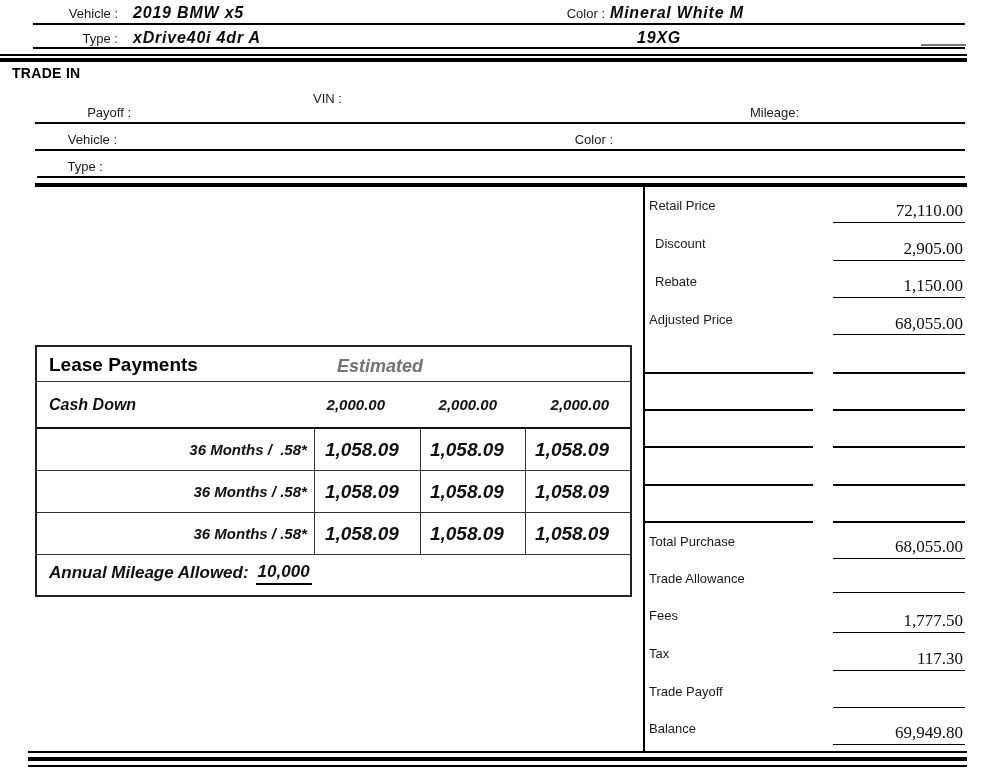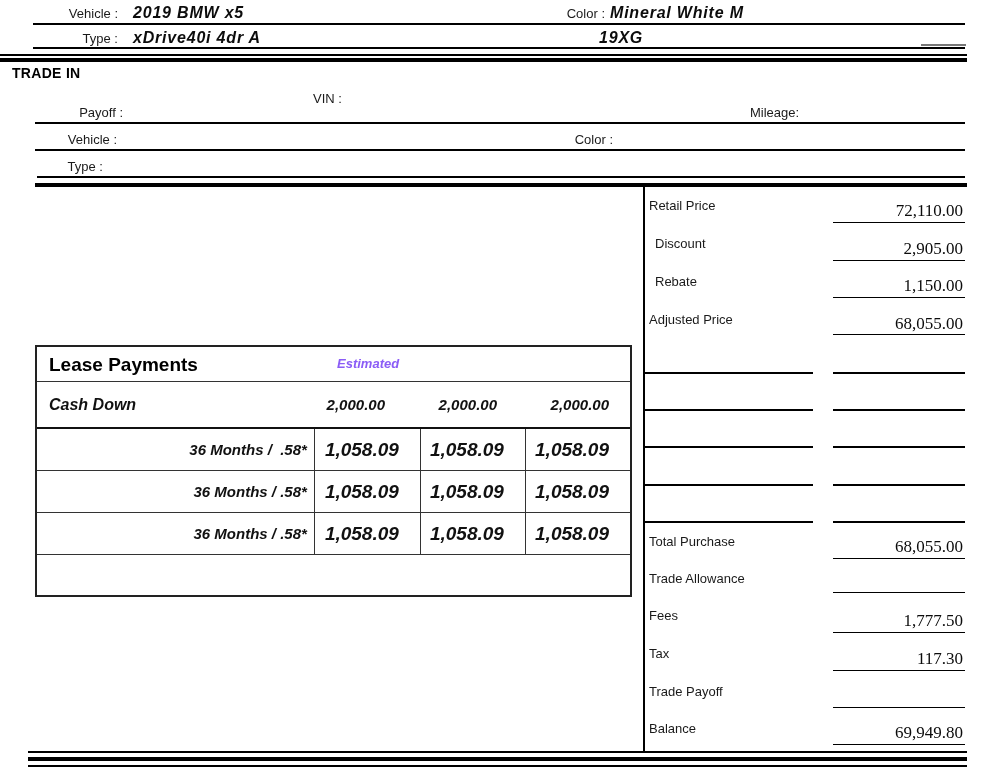--- a/index.html
+++ b/index.html
@@ -23,21 +23,21 @@
           border-bottom:1.5px solid #000;text-align:right;font-size:17px;color:#0c0c0c;
           padding-right:2px;box-sizing:border-box;white-space:nowrap;font-family:Liberation Serif, serif;}
   .blankL{position:absolute;left:0;width:170px;height:1.5px;background:#000;}
   .blankR{position:absolute;left:190px;width:132px;height:1.5px;background:#000;}
 
   
   #lease{position:absolute;left:35px;top:345px;width:597px;height:252px;
          border:2px solid #222;box-sizing:border-box;background:#fff;}
   .lease-header{height:34px;border-bottom:1.5px solid #333;position:relative;}
   .lease-title{position:absolute;left:12px;top:7px;font-size:19px;font-weight:bold;color:#000;}
-  .lease-sub{position:absolute;left:300px;top:9px;font-size:13px;font-weight:bold;font-style:italic;color:#8b5cf6;}
+  .lease-sub{position:absolute;left:300px;top:9px;font-size:18px;font-weight:bold;font-style:italic;color:#737373;}
   .cashdown{height:45px;border-bottom:2.5px solid #111;display:flex;align-items:center;}
   .cd-label{width:256px;padding-left:12px;box-sizing:border-box;font-size:16px;font-weight:bold;font-style:italic;}
   .cd-val{width:113px;box-sizing:border-box;text-align:right;padding-right:21px;
           font-size:15px;font-weight:bold;font-style:italic;}
   .cd-val.c2,.cd-val.c3{width:112px;}
   .grid-row{height:41px;border-bottom:1.5px solid #333;display:flex;align-items:stretch;}
   .g-term{width:256px;box-sizing:border-box;text-align:right;padding-right:7px;
           font-size:15px;font-weight:bold;font-style:italic;display:flex;align-items:center;
           justify-content:flex-end;white-space:pre;margin-left:40px;}
   .g-cell{width:113px;box-sizing:border-box;border-left:1.5px solid #333;text-align:right;
@@ -54,30 +54,30 @@
 <div id="page">
 
   <span class="lbl lbl-r" style="left:40px;top:6px;width:78px;">Vehicle :</span>
   <span class="val-top" style="left:133px;top:4px;">2019 BMW x5</span>
   <span class="lbl lbl-r" style="left:520px;top:6px;width:85px;">Color :</span>
   <span class="val-top" style="left:610px;top:4px;">Mineral White M</span>
   <div class="rule" style="left:33px;top:23px;width:932px;"></div>
 
   <span class="lbl lbl-r" style="left:40px;top:31px;width:78px;">Type :</span>
   <span class="val-top" style="left:133px;top:29px;">xDrive40i 4dr A</span>
-  <span class="val-top" style="left:599px;top:29px;">19XG</span>
+  <span class="val-top" style="left:637px;top:29px;">19XG</span>
   <div class="rule" style="left:33px;top:47px;width:932px;"></div>
   <div class="rule" style="left:921px;top:44px;width:45px;background:#777;"></div>
 
   <div class="rule" style="left:0;top:54px;width:967px;"></div>
   <div class="rule" style="left:0;top:57.5px;width:967px;height:4.5px;"></div>
 
   <span class="sec-title" style="left:12px;top:65px;">TRADE IN</span>
 
-  <span class="lbl lbl-r" style="left:48px;top:105px;width:75px;">Payoff :</span>
+  <span class="lbl lbl-r" style="left:56px;top:105px;width:75px;">Payoff :</span>
   <span class="lbl" style="left:313px;top:91px;">VIN :</span>
   <span class="lbl" style="left:750px;top:105px;">Mileage:</span>
   <div class="rule" style="left:35px;top:122px;width:930px;"></div>
 
   <span class="lbl lbl-r" style="left:40px;top:132px;width:77px;">Vehicle :</span>
   <span class="lbl lbl-r" style="left:520px;top:132px;width:93px;">Color :</span>
   <div class="rule" style="left:35px;top:149px;width:930px;"></div>
 
   <span class="lbl lbl-r" style="left:40px;top:159px;width:63px;">Type :</span>
   <div class="rule" style="left:37px;top:176px;width:928px;"></div>
@@ -109,20 +109,24 @@
       <span class="g-cell c2">1,058.09</span>
       <span class="g-cell c3">1,058.09</span>
     </div>
     <div class="grid-row">
       <span class="g-term">36 Months / .58*</span>
       <span class="g-cell c1">1,058.09</span>
       <span class="g-cell c2">1,058.09</span>
       <span class="g-cell c3">1,058.09</span>
     </div>
 
+    <div class="mileage">
+      <span>Annual Mileage Allowed:</span>
+      <span class="mv">10,000</span>
+    </div>
   </div>
 
   <div id="pricing">
     <div class="pdivider"></div>
 
     <div class="prow" style="top:198px;">
       <span class="plabel">Retail Price</span>
       <span class="pvalue">72,110.00</span>
     </div>
     <div class="prow" style="top:236px;">

